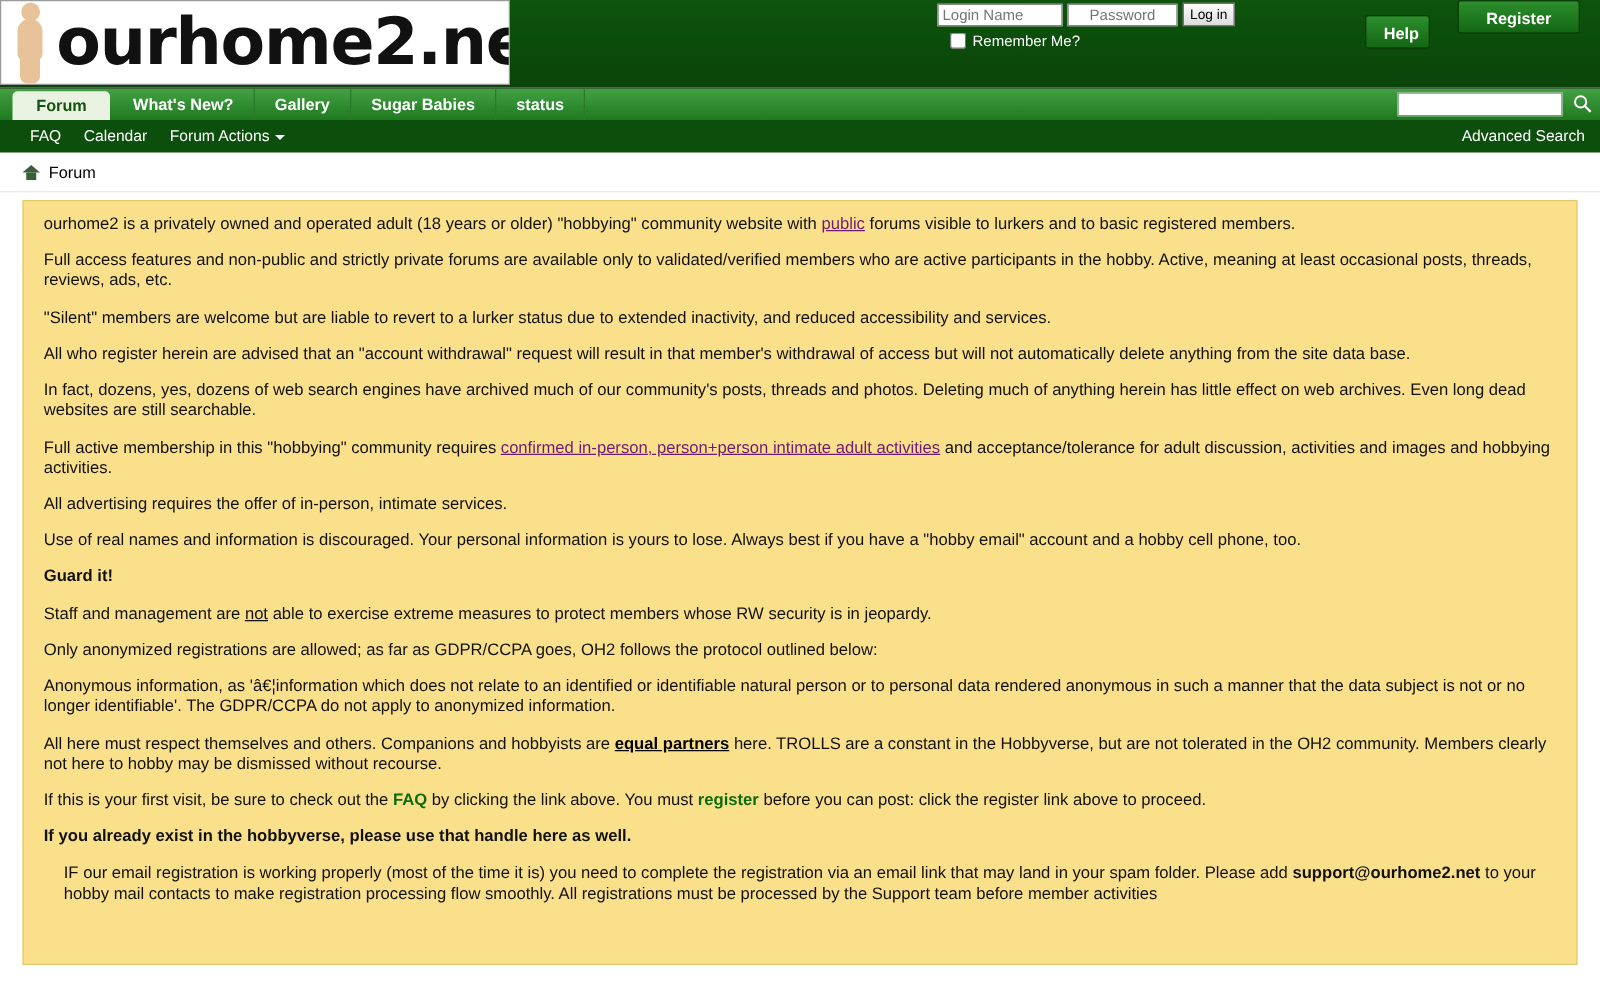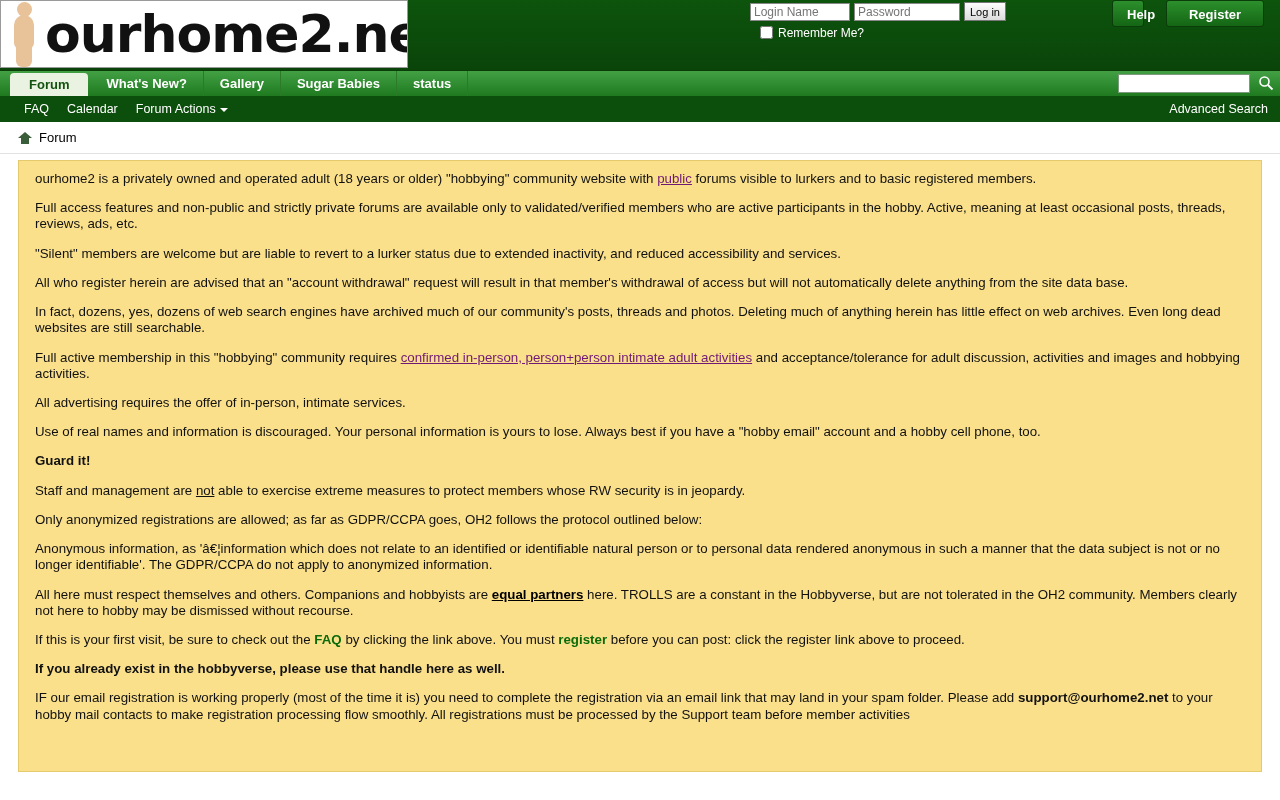--- a/index.html
+++ b/index.html
@@ -71,21 +71,21 @@
     height: 18px;
     border: 1px solid #888;
     background: #fff;
     font-family: "Liberation Sans", sans-serif;
     font-size: 12px;
     font-weight: normal;
     color: #555;
     padding: 0 3px;
   }
   .login-input.name { width: 100px; }
-  .login-input.pass { width: 106px; }
+  .login-input.pass { width: 88px; text-align: center; }
   .login-btn {
     height: 19px;
     border: 1px solid #777;
     background: #e9e9e9;
     background: linear-gradient(to bottom, #fdfdfd, #dcdcdc);
     font-size: 11px;
     font-family: "Liberation Sans", sans-serif;
     padding: 0 5px;
     cursor: pointer;
     white-space: nowrap;
@@ -110,21 +110,21 @@
     color: #fff;
     font-weight: bold;
     font-size: 13px;
     text-align: center;
     background: #1d7a1d;
     background: linear-gradient(to bottom, #2c8f2c, #146614);
     border: 1px solid #0a3d0a;
     border-radius: 3px;
     cursor: pointer;
   }
-  .hdr-btn.help { right: 136px; top: 0px; width: 32px; }
+  .hdr-btn.help { right: 136px; top: 12px; width: 52px; }
   .hdr-btn.register { right: 16px; top: 0px; width: 98px; }
 
   
   .navbar {
     position: relative;
     height: 26px;
     background: #2f8b2f;
     background: linear-gradient(to bottom, #43a043 0%, #1f7a1f 100%);
     border-top: 1px solid #0a3d0a;
     display: flex;
@@ -232,21 +232,21 @@
     background: #fbe08c;
     border: 1px solid #e5c96d;
     padding: 10px 16px 14px 16px;
     height: 612px;
     overflow: hidden;
     font-size: 13.3px;
     line-height: 1.22;
     color: #111;
   }
   .notice p { margin: 0 0 13px 0; }
-  .notice p:last-child { margin-bottom: 0; }
+  .notice p:last-child { margin-bottom: 0; margin-left: 16px; }
   .notice u, .u { text-decoration: underline; }
   .notice b, .b { font-weight: bold; }
   .lnk-green { color: #0b6b0b; font-weight: bold; text-decoration: none; cursor: pointer; }
   .lnk-dark { color: #000000; font-weight: bold; text-decoration: underline; cursor: pointer; }
   .lnk-u { color: #701a75; text-decoration: underline; cursor: pointer; }
 </style>
 </head>
 <body>
 
 <div class="header">

